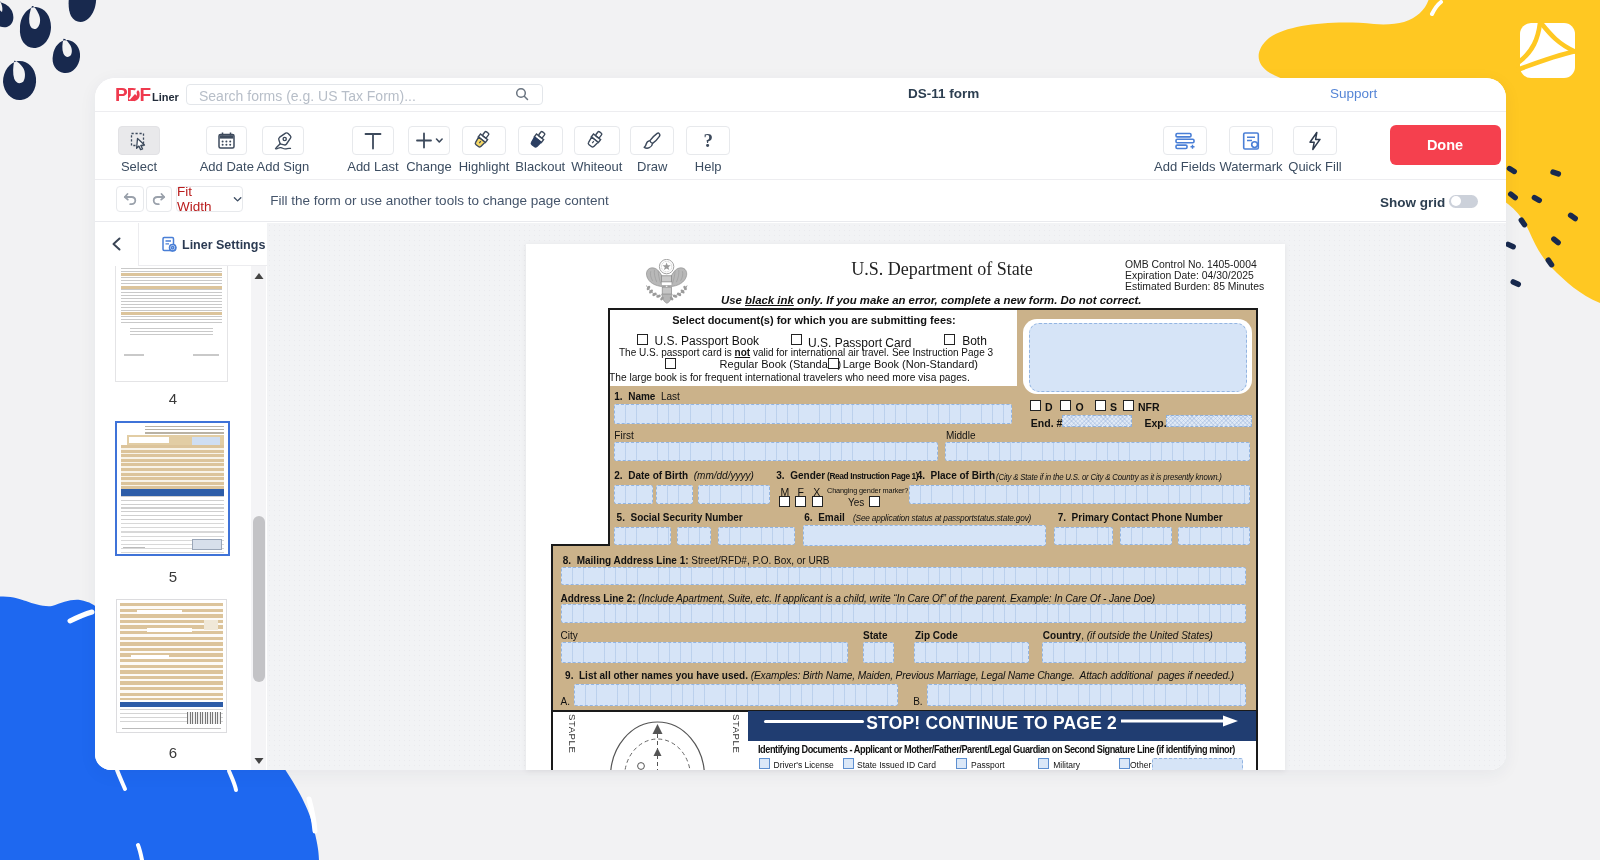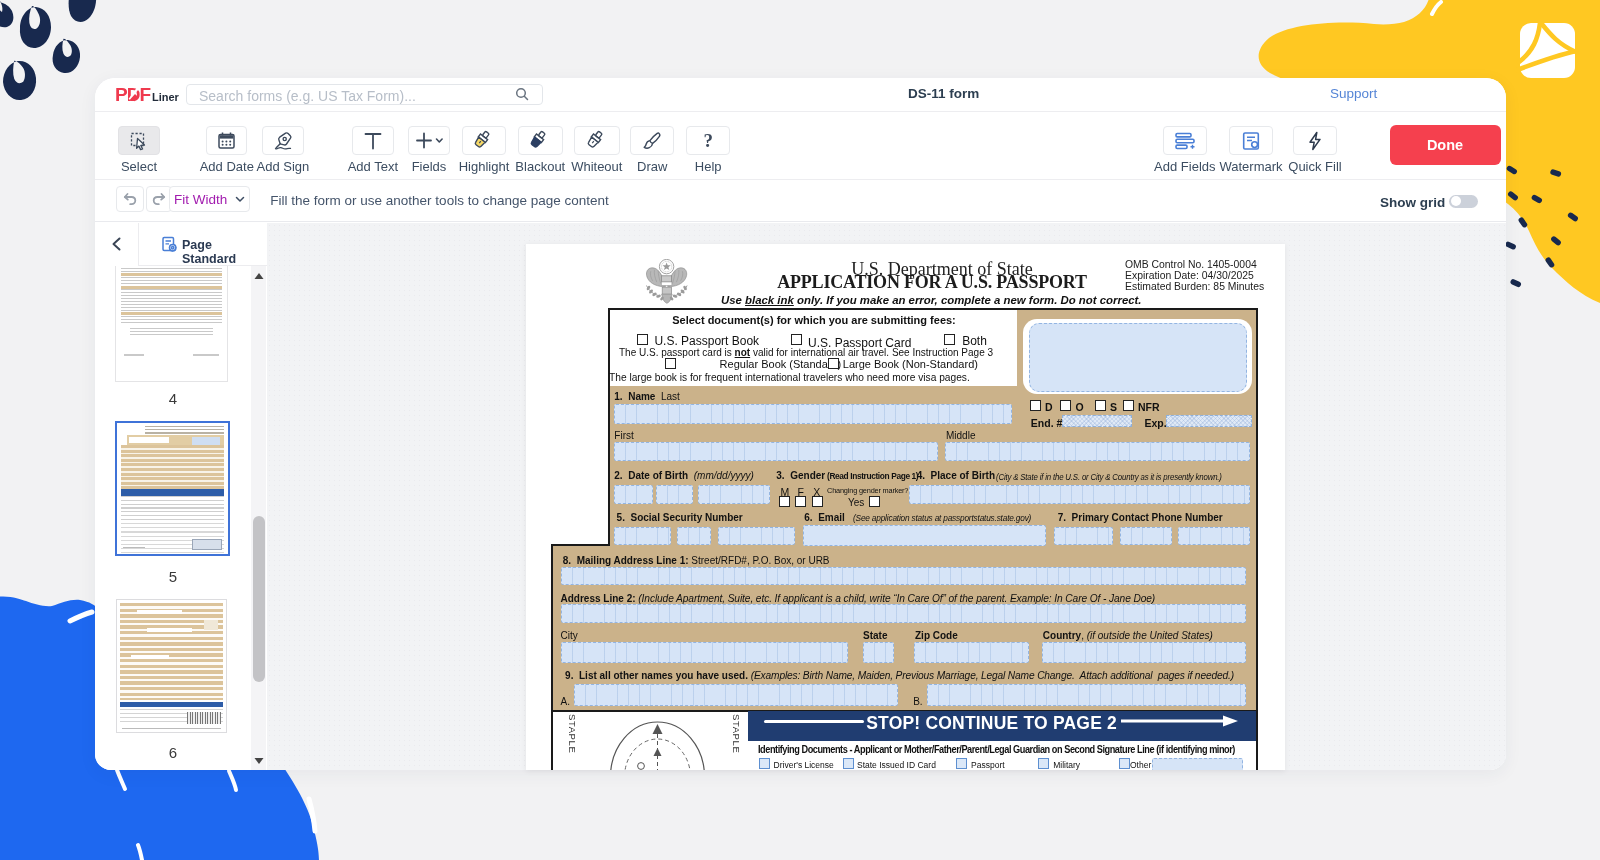--- a/index.html
+++ b/index.html
@@ -139,28 +139,28 @@
           <path d="M8.2,13.8 L4.2,17.8" stroke-linecap="round"></path>
           <path d="M3.5,18.6 C5.5,19.6 6.5,17 8.8,17.6 C11,18.2 11.5,19 13.5,18.8 C15.5,18.6 16,18 18.5,18.4" stroke-linecap="round" stroke-width="1.3"></path>
         </svg>
     </div>
       <div class="tlabel" style="left:142.9px; width:90px;">Add Sign</div>
     <div class="tbtn" style="left:256.8px; width:42.2px;">
       <svg width="22" height="22" viewBox="0 0 22 22">
           <path d="M3.5,4 L18.5,4 M11,4 L11,18.5" stroke="#3d4a5c" stroke-width="1.8" fill="none" stroke-linecap="round"></path>
         </svg>
     </div>
-      <div class="tlabel" style="left:232.9px; width:90px;">Add Text</div>
+      <div class="tlabel" style="left:232.9px; width:90px;">Add Last</div>
     <div class="tbtn" style="left:312.9px; width:42.2px;">
       <svg width="30" height="22" viewBox="0 0 30 22">
           <path d="M3,10.5 L17,10.5 M10,3.5 L10,17.5" stroke="#3d4a5c" stroke-width="1.8" fill="none" stroke-linecap="round"></path>
           <path d="M22.5,9 L25.3,12 L28.1,9" stroke="#3d4a5c" stroke-width="1.6" fill="none" stroke-linecap="round" stroke-linejoin="round"></path>
         </svg>
     </div>
-      <div class="tlabel" style="left:289px; width:90px;">Fields</div>
+      <div class="tlabel" style="left:289px; width:90px;">Change</div>
     <div class="tbtn" style="left:367px; width:44px;">
       <svg width="22" height="22" viewBox="0 0 22 22">
           <g transform="rotate(38 11 11)">
             <rect x="6.2" y="2.2" width="4.6" height="5.5" rx="1.2" fill="none" stroke="#3d4a5c" stroke-width="1.4"></rect>
             <rect x="4" y="7.7" width="9" height="3.6" fill="none" stroke="#3d4a5c" stroke-width="1.4"></rect>
             <path d="M4.4,11.3 L5.2,17.2 C5.3,18.2 6,18.8 7,18.8 L10,18.8 C11,18.8 11.7,18.2 11.8,17.2 L12.6,11.3 Z" fill="#f7d966" stroke="#3d4a5c" stroke-width="1.4" stroke-linejoin="round"></path>
             <line x1="8.5" y1="13" x2="8.5" y2="15.5" stroke="#3d4a5c" stroke-width="1.2"></line>
           </g>
         </svg>
     </div>
@@ -228,21 +228,21 @@
           <path d="M5.5,3 L2.8,6 L5.8,8.6"></path>
           <path d="M3,6 L9.5,6 C11.8,6 13.3,7.5 13.3,9.6 C13.3,11.7 11.8,13.2 9.5,13.2 L8.2,13.2"></path>
         </svg>
     </div>
     <div class="r2btn" style="left:51.3px; width:26.2px;">
       <svg width="16" height="16" viewBox="0 0 16 16" fill="none" stroke="#9aa1ab" stroke-width="1.8" stroke-linecap="round" stroke-linejoin="round">
           <path d="M10.5,3 L13.2,6 L10.2,8.6"></path>
           <path d="M13,6 L6.5,6 C4.2,6 2.7,7.5 2.7,9.6 C2.7,11.7 4.2,13.2 6.5,13.2 L7.8,13.2"></path>
         </svg>
     </div>
-    <div class="r2btn" style="left:74px; width:81px; font-size:13.5px; color:#a21caf;">Fit Width&nbsp;&nbsp;<svg width="10" height="7" viewBox="0 0 10 7">
+    <div class="r2btn" style="left:81px; width:67px; font-size:13.5px; color:#b91c1c;">Fit Width&nbsp;&nbsp;<svg width="10" height="7" viewBox="0 0 10 7">
           <path d="M1.5,1.5 L5,5 L8.5,1.5" stroke="#3d4d63" stroke-width="1.5" fill="none" stroke-linecap="round" stroke-linejoin="round"></path>
         </svg></div>
     <div style="position:absolute; left:175.3px; top:12px; font-size:13.5px; color:#44546a;">Fill the form or use another tools to change page content</div>
     <div style="position:absolute; left:1285px; top:13.5px; font-size:13.5px; font-weight:bold; color:#2c3e50;">Show grid</div>
     <div style="position:absolute; left:1354px; top:13.5px; width:29.4px; height:13px; background:#ccd1da; border-radius:7px;">
       <div style="position:absolute; left:1.5px; top:1.5px; width:10px; height:10px; background:#fff; border-radius:50%;"></div>
     </div>
   </div>
   <div id="content">
     <div id="viewer"></div>
@@ -251,21 +251,21 @@
           <path d="M9.5,1.5 L3.5,7 L9.5,12.5" stroke="#3a4556" stroke-width="2" fill="none" stroke-linecap="round" stroke-linejoin="round"></path>
         </svg>
       <div class="abs" style="left:42.6px; top:0; width:129.4px; height:43px; border-left:1px solid #ececef; border-bottom:1px solid #ececef;"></div>
       <svg class="abs" style="left:65px; top:12px;" width="19" height="19" viewBox="0 0 19 19" fill="none" stroke="#4a7fd6" stroke-width="1.5">
           <rect x="3" y="2.5" width="10.5" height="13" rx="1.2"></rect>
           <path d="M5.5,6 L11,6 M5.5,8.8 L9,8.8" stroke-width="1.3"></path>
           <circle cx="12.7" cy="12.7" r="3.2" fill="#fff"></circle>
           <circle cx="12.7" cy="12.7" r="1.2"></circle>
           <path d="M12.7,8.9 L12.7,10.2 M12.7,15.2 L12.7,16.5 M8.9,12.7 L10.2,12.7 M15.2,12.7 L16.5,12.7 M10,10 L10.9,10.9 M14.5,14.5 L15.4,15.4 M10,15.4 L10.9,14.5 M14.5,10.9 L15.4,10" stroke-width="1.1"></path>
         </svg>
-      <div class="abs" style="left:87px; top:15px; font-size:12.5px; font-weight:bold; color:#2b3a52;">Page Standard</div>
+      <div class="abs" style="left:87px; top:15px; font-size:12.5px; font-weight:bold; color:#2b3a52;">Liner Settings</div>
 
       <div class="abs" id="th4" style="left:20.4px; top:43px; width:112.3px; height:116.4px; background:#fff; border:1px solid #e4e4e6; border-top:none; overflow:hidden;">
         <div class="abs txl" style="left:5px; top:2px; right:5px; height:56px;"></div>
         <div class="abs" style="left:5px; top:7px; right:5px; height:3px; background:#dcc49b;"></div>
         <div class="abs" style="left:5px; top:20px; right:5px; height:3px; background:#dcc49b;"></div>
         <div class="abs" style="left:5px; top:46px; right:5px; height:3px; background:#dcc49b;"></div>
         <div class="abs txl" style="left:14px; top:62px; right:14px; height:7px;"></div>
         <div class="abs" style="left:8px; top:88px; width:20px; height:1.5px; background:#c9c9c9;"></div>
         <div class="abs" style="right:8px; top:88px; width:26px; height:1.5px; background:#c9c9c9;"></div>
       </div>
@@ -332,21 +332,20 @@
         <ellipse cx="17" cy="39.5" rx="1.3" ry="2.2" transform="rotate(45 17 39.5)"></ellipse>
         <ellipse cx="40.1" cy="29" rx="1.4" ry="2.4" transform="rotate(-35 40.1 29)"></ellipse>
         <ellipse cx="37.6" cy="32.5" rx="1.4" ry="2.4" transform="rotate(-45 37.6 32.5)"></ellipse>
         <ellipse cx="34.1" cy="35.3" rx="1.4" ry="2.4" transform="rotate(-58 34.1 35.3)"></ellipse>
         <ellipse cx="30.1" cy="37.2" rx="1.4" ry="2.4" transform="rotate(-70 30.1 37.2)"></ellipse>
         <ellipse cx="26.6" cy="39.5" rx="1.3" ry="2.2" transform="rotate(-45 26.6 39.5)"></ellipse>
       </g>
     </g>
   </svg>
   <div class="bl ser" style="left:216px; top:15px; width:400px; text-align:center; font-size:18px; color:#222;">U.S. Department of State</div>
-  <div class="bl ser" style="left:206px; top:28px; width:400px; text-align:center; font-size:18px; font-weight:bold; letter-spacing:-0.2px; color:#1c1c1c;">APPLICATION FOR A U.S. PASSPORT</div>
   <div class="bl" style="left:195px; top:50px; width:414px; text-align:right; font-size:11.4px; font-weight:bold; font-style:italic; color:#111;">Use <span style="text-decoration:underline;">black ink</span> only. If you make an error, complete a new form. Do not correct.</div>
   <div class="bl" style="left:599px; top:14.5px; font-size:10.4px; line-height:11px; color:#222;">OMB Control No. 1405-0004<br>Expiration Date: 04/30/2025<br>Estimated Burden: 85 Minutes</div>
 
   <div class="abs" style="left:25px; top:300px; width:707px; height:231px; border:2px solid #1a1a1a; border-top:none; background:#cbb28a;"></div>
   <div class="abs" style="left:25px; top:300px; width:58.5px; height:2px; background:#1a1a1a;"></div>
 
   <div class="abs" style="left:81.5px; top:64px; width:650.5px; height:238px; border:2px solid #1a1a1a; border-bottom:none; background:#cbb28a;"></div>
   <div class="abs" style="left:83.5px; top:66px; width:407.5px; height:76px; background:#fff;"></div>
 
   <div class="bl" style="left:93px; top:69.5px; width:390px; text-align:center; font-size:11px; font-weight:bold;">Select document(s) for which you are submitting fees:</div>

